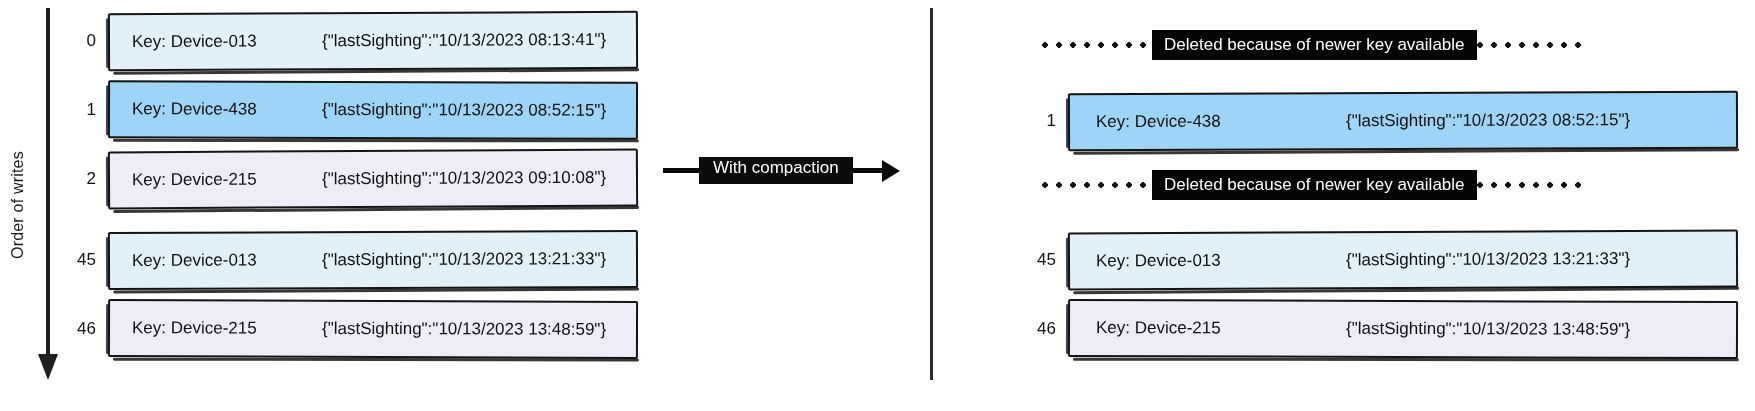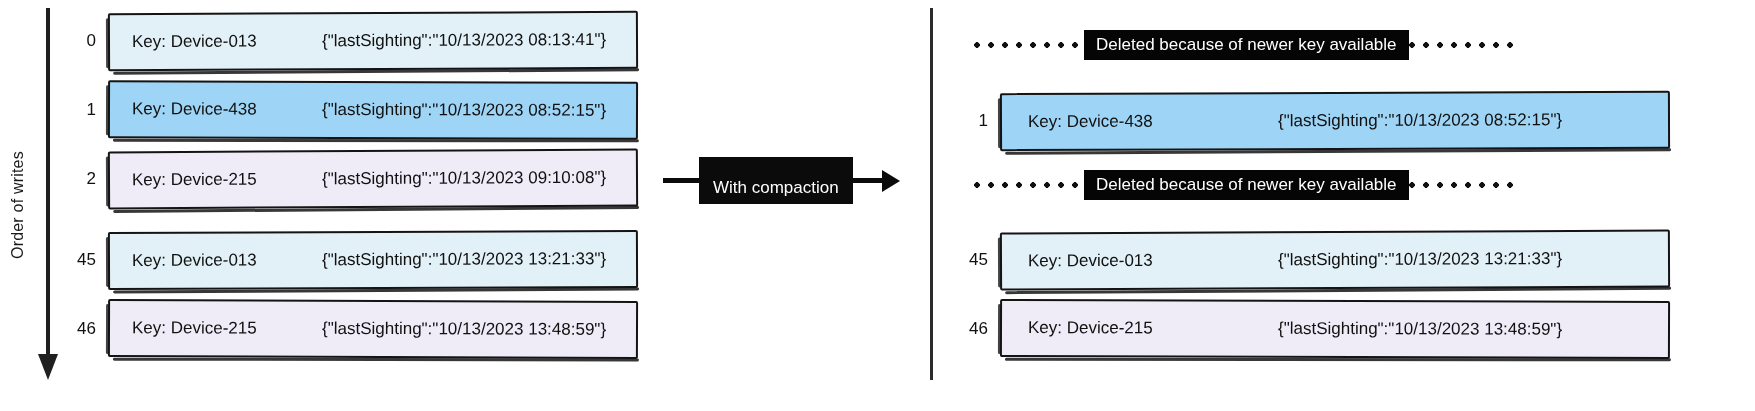--- a/index.html
+++ b/index.html
@@ -21,21 +21,21 @@
     writing-mode: vertical-rl;
     transform: rotate(180deg);
     letter-spacing: 0.2px;
     white-space: nowrap;
   }
   .axis-arrow { position: absolute; left: 36px; top: 8px; width: 24px; height: 372px; }
 
   
   .panel { position: absolute; top: 0; height: 411px; }
   #left-panel  { left: 0;    width: 930px; }
-  #right-panel { left: 912px; width: 689px; }
+  #right-panel { left: 980px; width: 689px; }
 
   .divider {
     position: absolute; left: 930px; top: 8px;
     width: 3px; height: 372px; background: #2b2b2b;
   }
 
   
   .row { position: absolute; display: flex; align-items: center; }
   .row-index {
     width: 34px; text-align: right; margin-right: 12px;
@@ -62,21 +62,21 @@
 
   .c-lightblue { background: #e2f1f8; }
   .c-blue      { background: #9ed5f6; }
   .c-lavender  { background: #efecf8; }
 
   
   .compaction { position: absolute; left: 663px; top: 157px; display: flex; align-items: center; }
   .comp-line { width: 36px; height: 5px; background: #0b0b0b; }
   .comp-badge {
     background: #0b0b0b; color: #ffffff;
-    font-size: 17px; padding: 22px 14px 8px 14px;
+    font-size: 17px; padding: 2px 14px 8px 14px;
     white-space: nowrap; line-height: 1;
   }
   .comp-tail { width: 30px; height: 5px; background: #0b0b0b; }
   .comp-head {
     width: 0; height: 0; margin-left: -1px;
     border-top: 11px solid transparent;
     border-bottom: 11px solid transparent;
     border-left: 18px solid #0b0b0b;
   }
 

